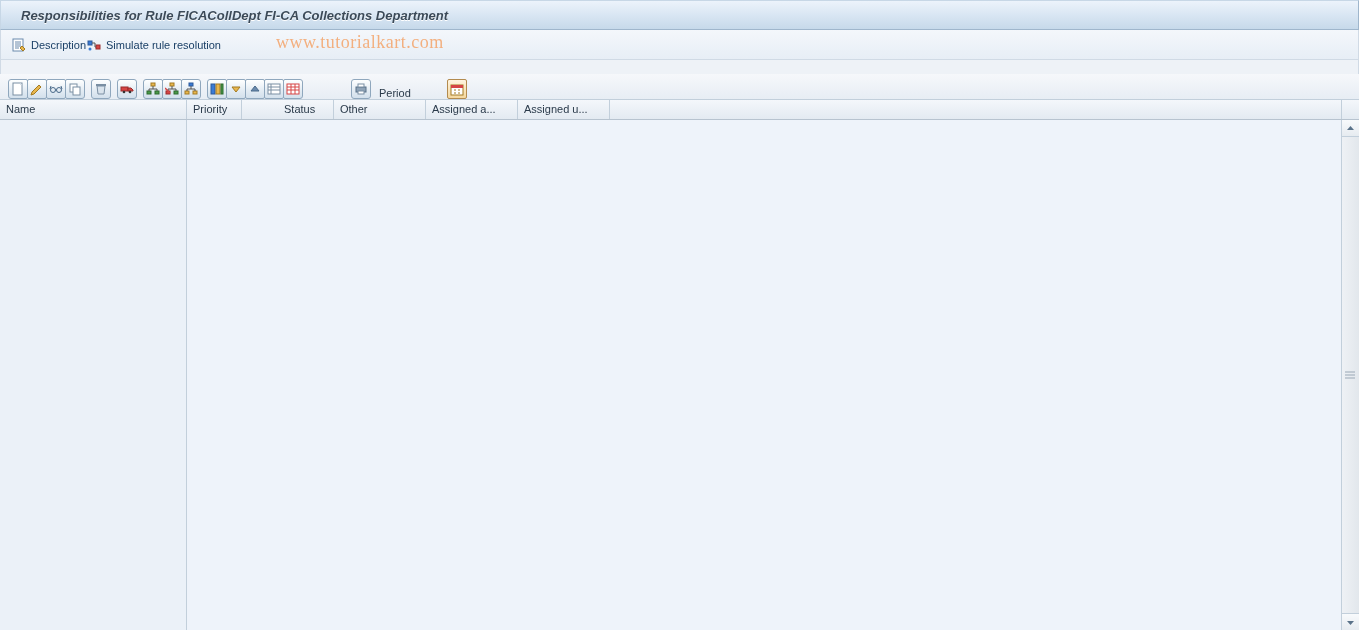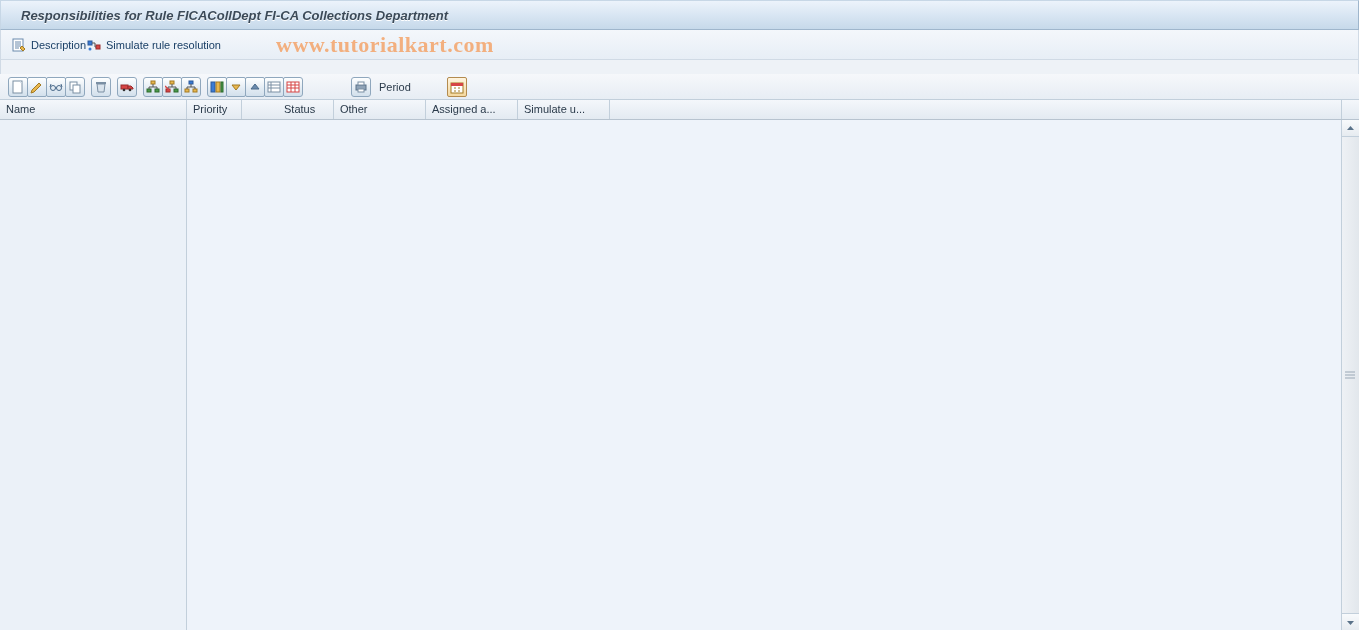--- a/index.html
+++ b/index.html
@@ -50,42 +50,42 @@
     color: #1a3f66;
     cursor: pointer;
   }
   .action-btn .icn { width: 16px; height: 16px; }
 
   .watermark {
     position: absolute;
     left: 275px;
     top: 2px;
     font-family: Georgia, 'Times New Roman', serif;
-    font-size: 22px;
+    font-size: 18px;
     color: #f4a46a;
     opacity: 0.85;
-    font-weight: 700;
+    font-weight: 400;
     letter-spacing: 0.5px;
   }
 
   .gap-row {
     height: 14px;
     background: #eef2f7;
     border-left: 1px solid #d0dae5;
     border-right: 1px solid #d0dae5;
   }
 
   
   .toolbar {
     height: 26px;
     background: linear-gradient(to bottom, #f6f8fb 0%, #e7edf4 100%);
     border: 0;
     border-bottom: 1px solid #c2cfdb;
     display: flex;
-    align-items: center;
+    align-items: flex-end;
     padding: 0 8px;
   }
   .tb-group { display: flex; gap: 0; }
   .tb-btn {
     width: 20px;
     height: 20px;
     border: 1px solid #8fa7bd;
     background: linear-gradient(to bottom, #feffff 0%, #e2ebf3 60%, #d3e0ec 100%);
     border-radius: 2px;
     display: flex;
@@ -402,21 +402,21 @@
       </span>
   </div>
 </div>
 
 <div class="col-headers">
   <div class="col col-name">Name</div>
   <div class="col col-priority">Priority</div>
   <div class="col col-status">Status</div>
   <div class="col col-code">Other</div>
   <div class="col col-assigneda">Assigned a...</div>
-  <div class="col col-assignedu">Simulate u...</div>
+  <div class="col col-assignedu">Assigned u...</div>
   <div class="col col-flex"></div>
   <div class="col-scrollgutter"></div>
 </div>
 
 <div class="grid-body">
   <div class="tree-pane"></div>
   <div class="detail-pane"></div>
   <div class="vscroll">
     <div class="arrow-up">
         <svg width="9" height="9" viewBox="0 0 9 9">

